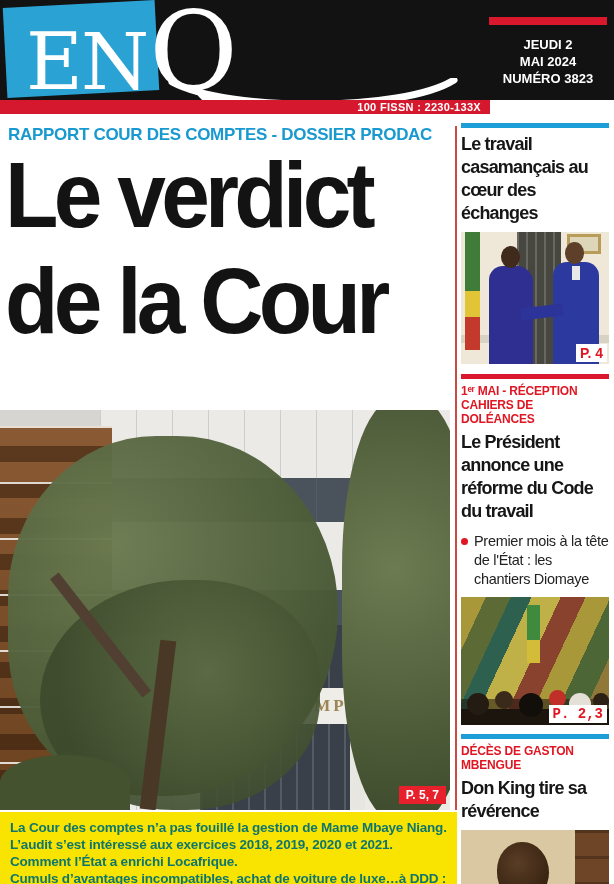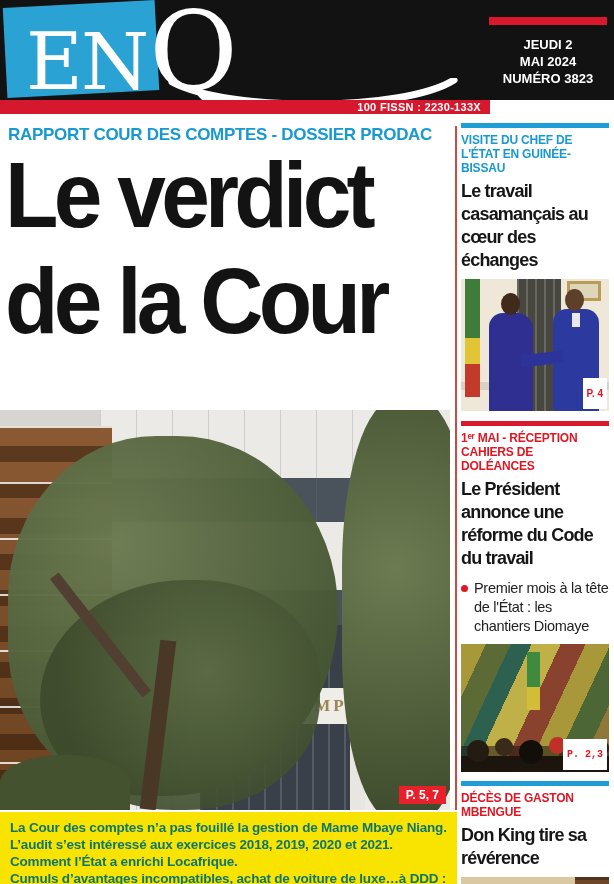--- a/index.html
+++ b/index.html
@@ -71,21 +71,21 @@
   .bar.cyan { background:#1d9ed6; }
   .bar.red  { background:#d9182e; }
   .sb-kicker { margin-top:5px; font-size:12px; font-weight:bold; line-height:14px; letter-spacing:-0.2px; }
   .sb-kicker.cyan { color:#1899cf; }
   .sb-kicker.red  { color:#e01622; }
   .sb-title { margin-top:5px; color:#161616; font-size:18px; font-weight:bold;
               line-height:23px; letter-spacing:-0.8px; }
   .sb-bullet { margin-top:9px; display:flex; color:#222; font-size:14.5px; line-height:19px; letter-spacing:-0.3px; }
   .sb-bullet .dot { width:7px; height:7px; border-radius:50%; background:#e01622; margin:6px 6px 0 0; flex-shrink:0; }
   .pbadge { position:absolute; right:2px; bottom:2px; background:#fff; color:#e01622;
-            font-size:10px; font-weight:bold; padding:10px 4px; }
+            font-size:14px; font-weight:bold; padding:1px 4px; }
   
   .photo-s1 { position:relative; margin-top:7px; height:132px; overflow:hidden;
     background:linear-gradient(180deg, #efe8d8 0 78%, #d8d2c2 78% 84%, #efe8d8 84%); }
   .ph1-door { position:absolute; left:56px; top:0; width:44px; height:100%; background:#474740;
     background-image:repeating-linear-gradient(90deg, rgba(255,255,255,.18) 0 2px, transparent 2px 9px); }
   .ph1-frame { position:absolute; right:8px; top:2px; width:34px; height:20px; background:#ded6b8; border:3px solid #b89c58; }
   .ph1-flag { position:absolute; left:4px; top:0; width:15px; height:118px;
     background:linear-gradient(180deg, #3f7c3a 0 50%, #e2c536 50% 72%, #c33a2c 72%); }
   .ph1-man-l { position:absolute; left:28px; top:34px; width:44px; height:98px; background:#2f2f92; border-radius:14px 16px 0 0; }
   .ph1-head-l { position:absolute; left:40px; top:14px; width:19px; height:22px; background:#3f2a1c; border-radius:50%; }
@@ -167,21 +167,20 @@
     <div>La Cour des comptes n’a pas fouillé la gestion de Mame Mbaye Niang.</div>
     <div>L’audit s’est intéressé aux exercices 2018, 2019, 2020 et 2021.</div>
     <div>Comment l’État a enrichi Locafrique.</div>
     <div>Cumuls d’avantages incompatibles, achat de voiture de luxe…à DDD : Me Moussa Diop épinglé.</div>
   </div>
 
   <div class="divider-v"></div>
   <aside class="sidebar">
 
     <div class="bar cyan"></div>
-    <div class="sb-kicker cyan">VISITE DU CHEF DE L'ÉTAT EN GUINÉE-BISSAU</div>
     <div class="sb-title">Le travail casamançais au cœur des échanges</div>
     <div class="photo-s1">
       <div class="ph1-flag"></div>
       <div class="ph1-door"></div>
       <div class="ph1-frame"></div>
       <div class="ph1-man-l"></div>
       <div class="ph1-head-l"></div>
       <div class="ph1-man-r"></div>
       <div class="ph1-head-r"></div>
       <div class="ph1-shirt"></div>

